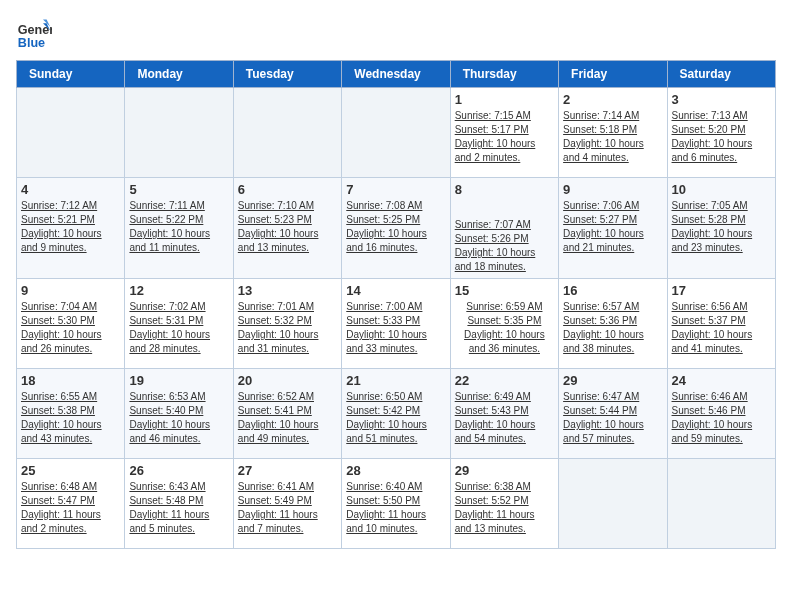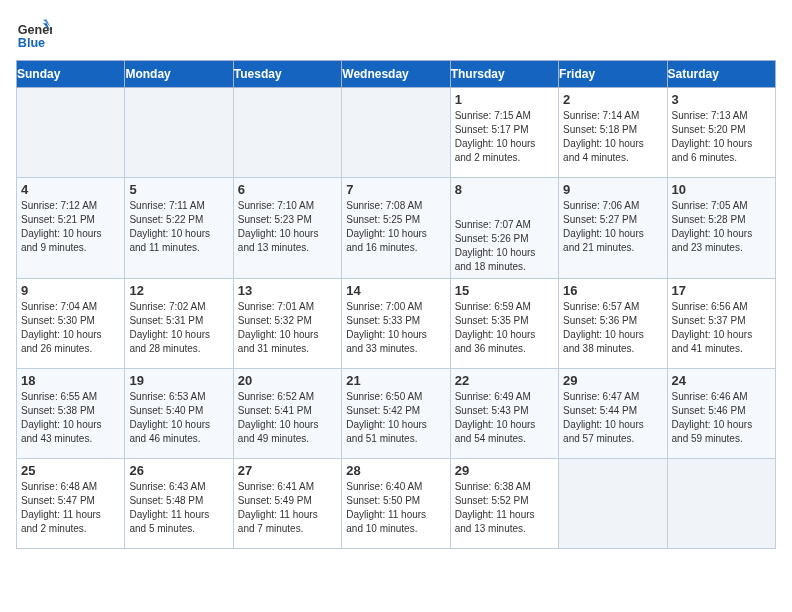--- a/index.html
+++ b/index.html
@@ -40,21 +40,21 @@
     table {
       width: 100%;
       border-collapse: collapse;
       table-layout: fixed;
     }
     thead tr th {
       background-color: #1565c0;
       color: #fff;
       font-size: 12px;
       font-weight: bold;
-      padding: 6px 0;
+      padding: 6px 12px;
       border: 1px solid #a0b4d0;
       text-align: left;
     }
     tbody tr td {
       border: 1px solid #c0cfe0;
       vertical-align: top;
       padding: 4px;
       height: 90px;
       background: #fff;
     }
@@ -64,20 +64,21 @@
     .day-number {
       font-size: 13px;
       font-weight: bold;
       color: #333;
       margin-bottom: 2px;
     }
     .day-info {
       font-size: 10px;
       color: #333;
       line-height: 1.4;
+      text-decoration: underline;
     }
     .empty-cell {
       background: #f0f4f8 !important;
     }
   </style>
 </head>
 <body>
 
 <div class="header-area">
   <div class="logo">
@@ -213,21 +214,21 @@
         </td>
         <td>
           <div class="day-number">14</div>
           <div class="day-info" style="white-space: pre-line;">Sunrise: 7:00 AM
 Sunset: 5:33 PM
 Daylight: 10 hours
 and 33 minutes.</div>
         </td>
         <td>
           <div class="day-number">15</div>
-          <div class="day-info" style="white-space: pre-line;">Sunrise: 6:59 AM
+          <div class="day-info" style="white-space: pre-line; text-align: center;">Sunrise: 6:59 AM
 Sunset: 5:35 PM
 Daylight: 10 hours
 and 36 minutes.</div>
         </td>
         <td>
           <div class="day-number">16</div>
           <div class="day-info" style="white-space: pre-line;">Sunrise: 6:57 AM
 Sunset: 5:36 PM
 Daylight: 10 hours
 and 38 minutes.</div>

